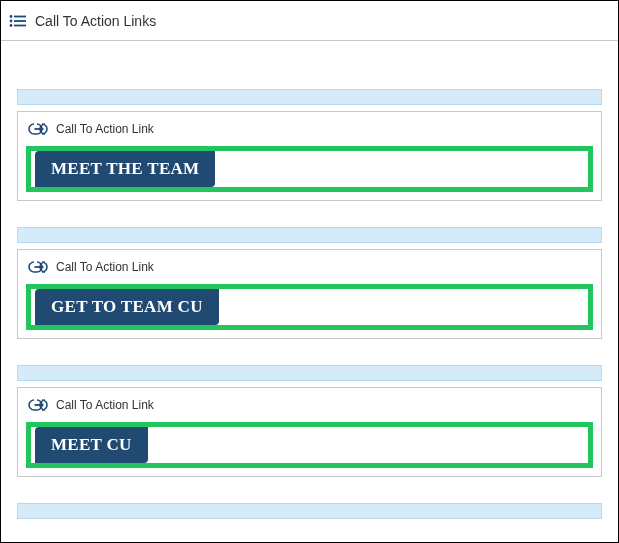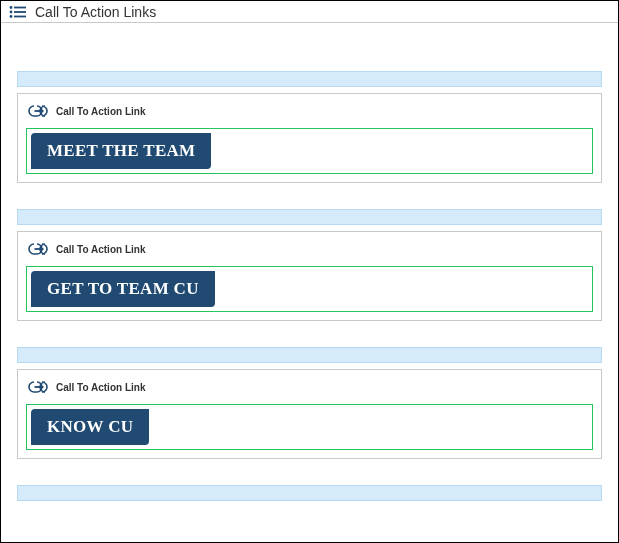--- a/index.html
+++ b/index.html
@@ -15,21 +15,21 @@
       width: 619px;
       height: 543px;
       background: #fff;
     }
     .titlebar {
       display: flex;
       align-items: center;
       gap: 8px;
       padding: 6px 10px 6px 8px;
       border-bottom: 1px solid #c8c8c8;
-      height: 22px;
+      height: 40px;
     }
     .titlebar .icon svg { display: block; }
     .titlebar .title {
       font-size: 14px;
       color: #333;
     }
     .content {
       padding: 48px 16px 16px 16px;
     }
     .spacer-bar {
@@ -44,29 +44,28 @@
       margin-bottom: 8px;
     }
     .cta-header {
       display: flex;
       align-items: center;
       gap: 8px;
       padding: 10px 10px 10px 10px;
     }
     .cta-header .icon svg { display: block; }
     .cta-header .label {
-      font-size: 10px;
+      font-size: 12px;
       color: #333;
-      font-weight: bold;
     }
     .cta-body {
       padding: 0 8px 8px 8px;
     }
     .cta-field {
-      border: 1px solid #22c55e;
+      border: 5px solid #22c55e;
       background: #fff;
       padding: 4px;
       height: 46px;
       display: flex;
       align-items: center;
     }
     .cta-button {
       background: #214a73;
       color: #fff;
       font-family: Georgia, 'Times New Roman', serif;
@@ -153,21 +152,21 @@
           <svg width="20" height="14" viewBox="0 0 20 14">
             <path d="M6 2 A5 5 0 0 0 6 12 L9 12 A5 5 0 0 0 9 2" fill="none" stroke="#214a73" stroke-width="1.6"></path>
             <path d="M11 2 A5 5 0 0 1 11 12 L14 12 A5 5 0 0 1 14 2" fill="none" stroke="#214a73" stroke-width="1.6" transform="translate(3,0)"></path>
             <rect x="6.5" y="6.1" width="9" height="1.8" fill="#214a73"></rect>
           </svg>
         </span>
         <span class="label">Call To Action Link</span>
       </div>
       <div class="cta-body">
         <div class="cta-field">
-          <span class="cta-button">KNOW CU</span>
+          <span class="cta-button">MEET CU</span>
         </div>
       </div>
     </div>
 
     <div class="gap"></div>
 
     <div class="spacer-bar"></div>
 
   </div>
 </div>

